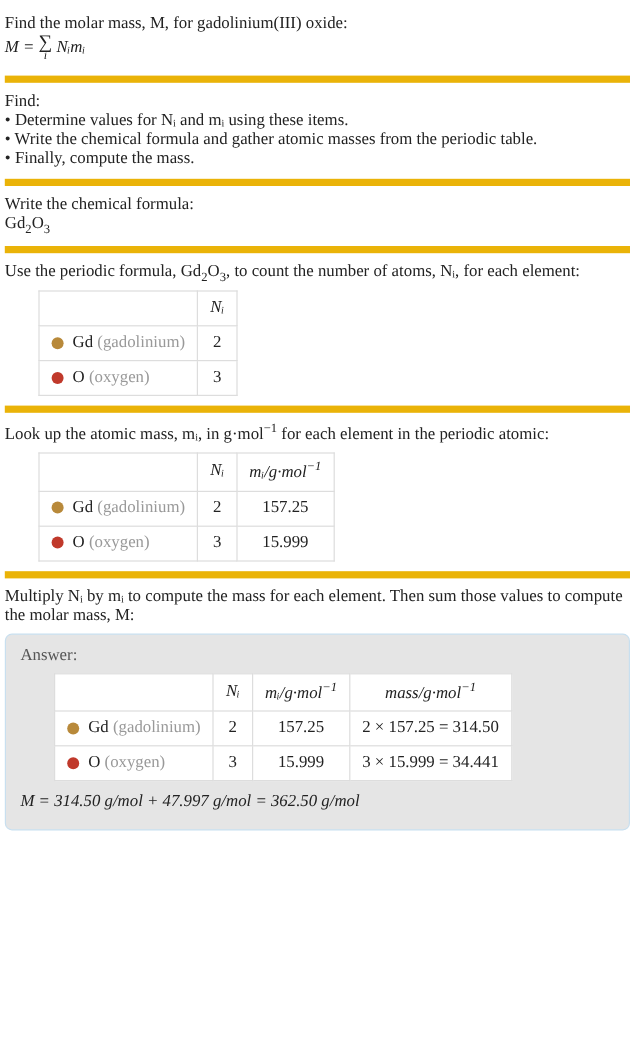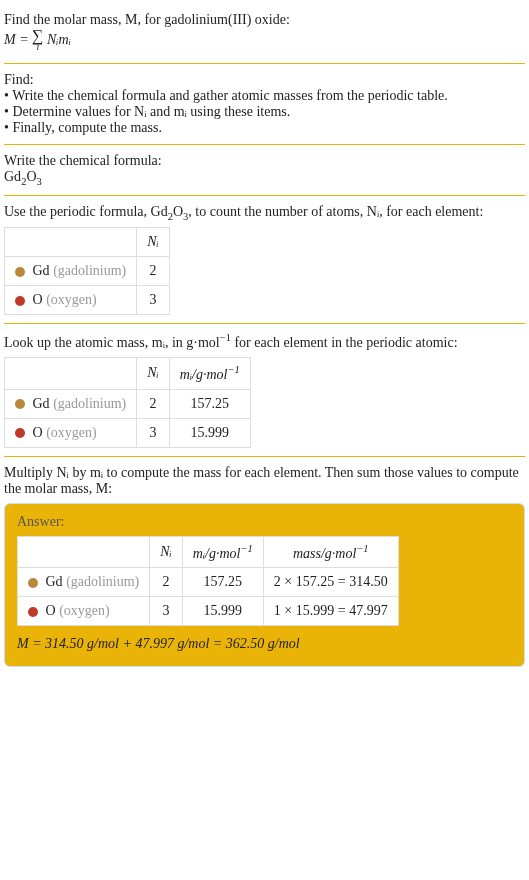--- a/index.html
+++ b/index.html
@@ -9,21 +9,21 @@
     }
     body {
       font-family: Georgia, 'Times New Roman', serif;
       font-size: 14px;
       color: #222;
       background: #fff;
       width: 529px;
       padding: 4px;
     }
     .section {
-      border-bottom: 1px solid #eab308;
+      border-bottom: 6px solid #eab308;
       padding: 8px 0;
     }
     .section:last-child {
       border-bottom: none;
     }
     .prompt {
       padding-bottom: 12px;
     }
     .formula {
       font-style: italic;
@@ -57,20 +57,21 @@
       font-size: 16px;
     }
     .sum-symbol .sub-i {
       display: block;
       font-size: 10px;
       font-style: italic;
     }
     table {
       border-collapse: collapse;
       margin-top: 6px;
+      margin-left: 28px;
     }
     th, td {
       border: 1px solid #ddd;
       padding: 6px 10px;
       text-align: left;
       font-weight: normal;
     }
     th {
       font-style: italic;
       text-align: center;
@@ -87,21 +88,21 @@
       margin-right: 4px;
       vertical-align: middle;
     }
     .elem-name {
       color: #999;
     }
     .num-cell {
       text-align: center;
     }
     .answer {
-      background: #eab308;
+      background: #e5e5e5;
       border: 1px solid #c8dfef;
       border-radius: 6px;
       padding: 10px 12px 14px;
       margin-top: 6px;
     }
     .answer-label {
       color: #555;
       margin-bottom: 6px;
     }
     .answer table {
@@ -121,22 +122,22 @@
 <div class="section prompt">
   <div>Find the molar mass, M, for gadolinium(III) oxide:</div>
   <div class="formula">
     <span>M = </span><span class="sum-symbol"><span class="sigma">∑</span><span class="sub-i">i</span></span><span> Nᵢmᵢ</span>
   </div>
 </div>
 
 <div class="section plan">
   <div>Find:</div>
   <ul>
+    <li>Determine values for Nᵢ and mᵢ using these items.</li>
     <li>Write the chemical formula and gather atomic masses from the periodic table.</li>
-    <li>Determine values for Nᵢ and mᵢ using these items.</li>
     <li>Finally, compute the mass.</li>
   </ul>
 </div>
 
 <div class="section">
   <div>Write the chemical formula:</div>
   <div class="chem-formula">
     <span>Gd</span><sub>2</sub><span>O</span><sub>3</sub>
   </div>
 </div>
@@ -227,19 +228,19 @@
         <td class="num-cell">2 × 157.25 = 314.50</td>
       </tr>
       <tr>
         <td class="element-cell">
           <span class="swatch" style="background:#c0392b"></span>
           <span>O</span>
           <span class="elem-name">(oxygen)</span>
         </td>
         <td class="num-cell">3</td>
         <td class="num-cell">15.999</td>
-        <td class="num-cell">1 × 15.999 = 47.997</td>
+        <td class="num-cell">3 × 15.999 = 34.441</td>
       </tr>
     </tbody>
       </table>
     <div class="final">M = 314.50 g/mol + 47.997 g/mol = 362.50 g/mol</div>
   </div>
 </div>
 
 </body></html>

